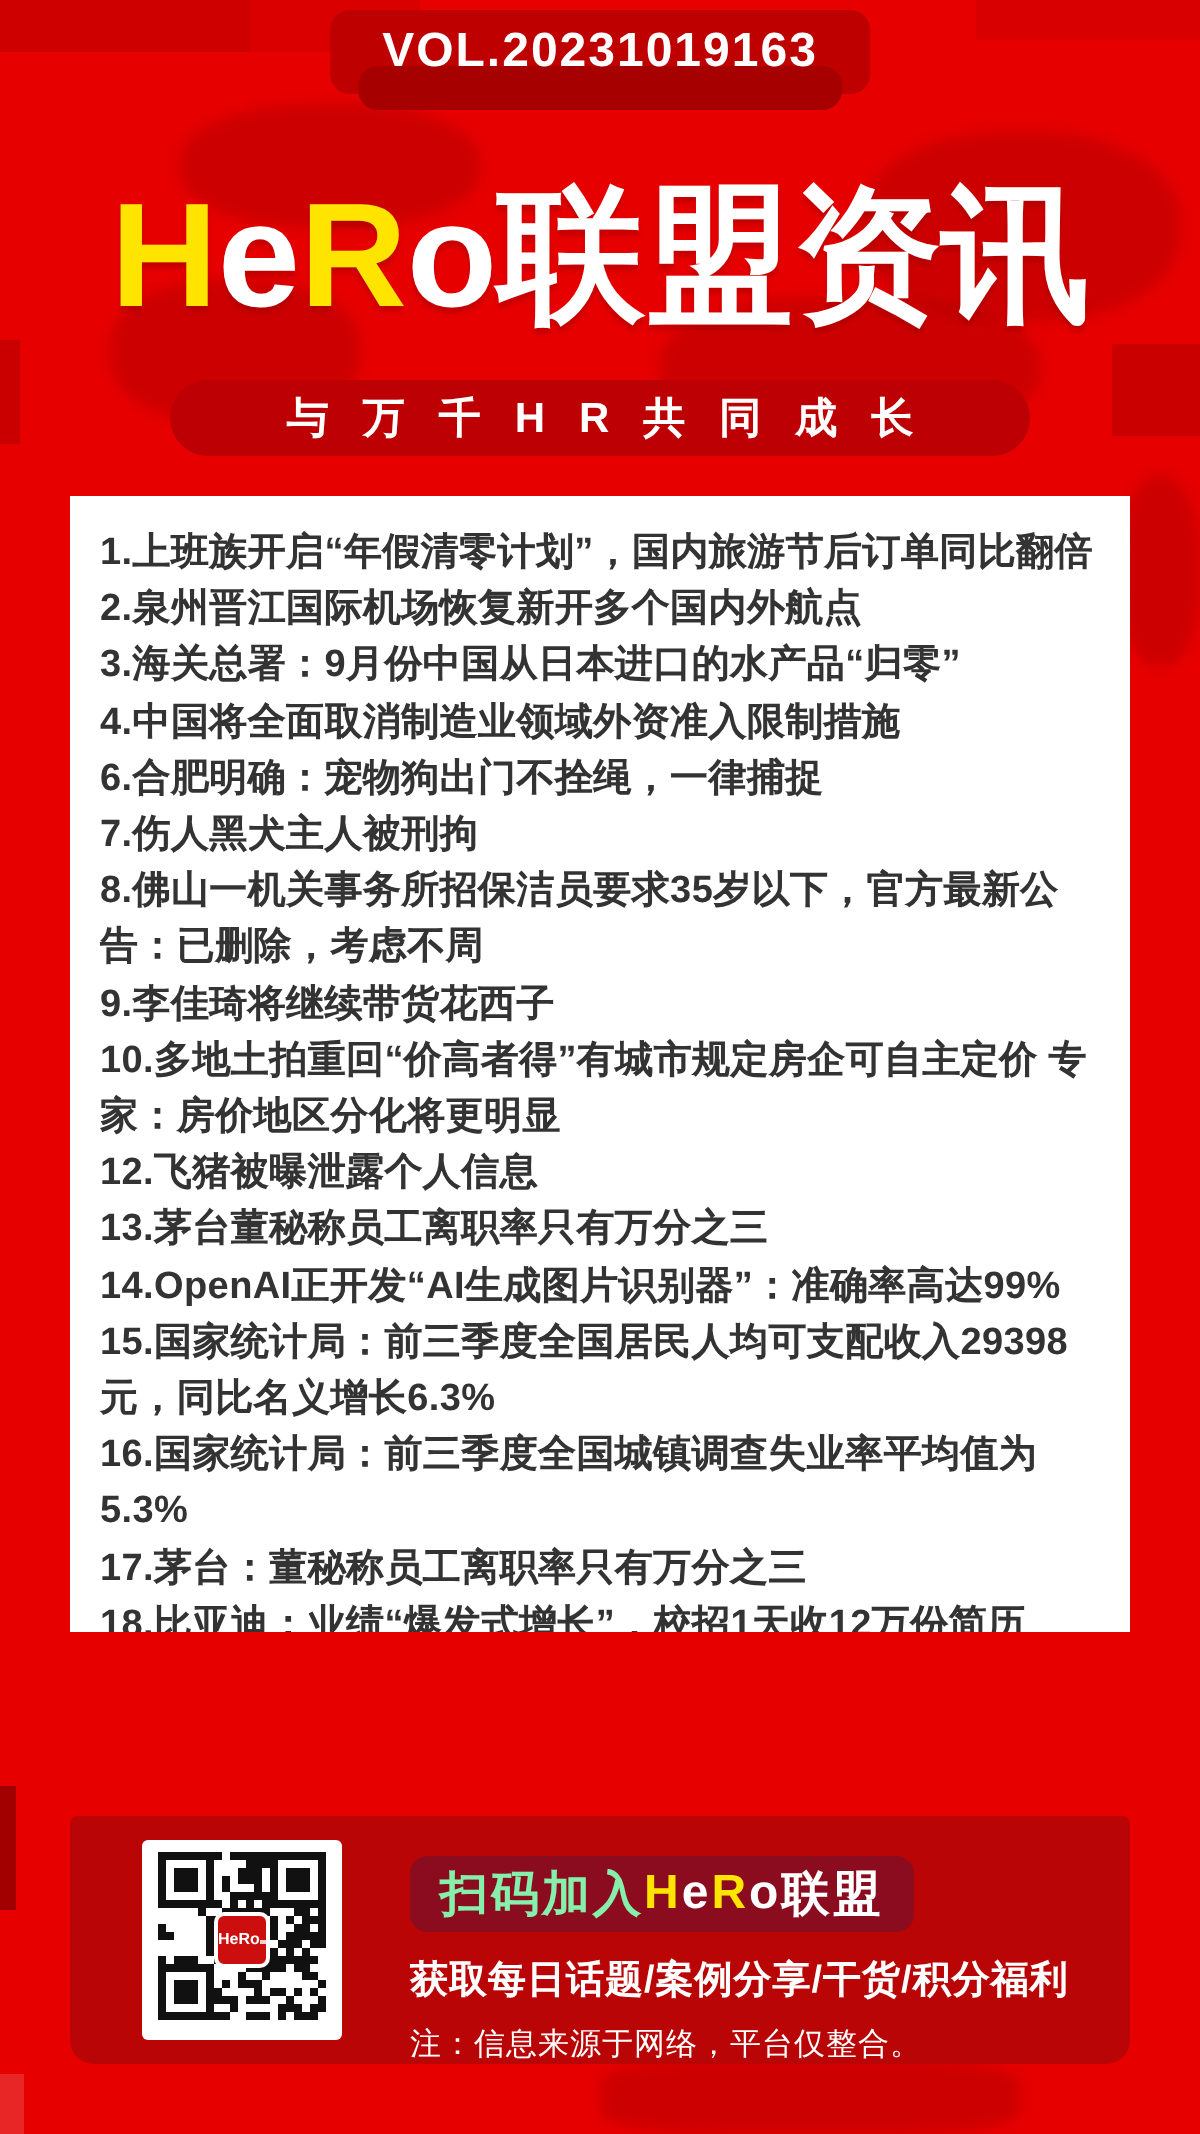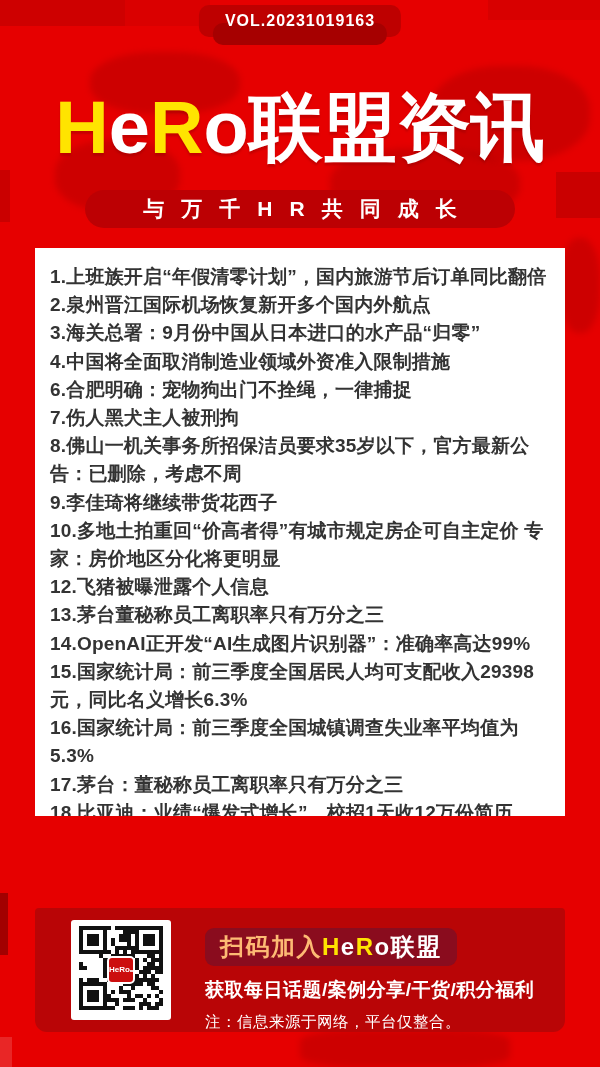--- a/index.html
+++ b/index.html
@@ -20,21 +20,21 @@
   .b1{left:90px;top:52px;width:150px;height:62px;}
   .b2{left:330px;top:148px;width:190px;height:72px;}
   .b3{left:430px;top:66px;width:160px;height:95px;}
   .b4{left:55px;top:140px;width:125px;height:72px;}
   .b5{left:560px;top:238px;width:40px;height:95px;}
   .b6{left:300px;top:1030px;width:210px;height:37px;border-radius:30%;}
 
   
   .vol-badge{position:absolute;top:5px;left:50%;transform:translateX(-50%);
     background:var(--badge-red,#BE0000);color:#fff;border-radius:10px;
-    padding:7px 26px;font-size:16px;font-weight:bold;letter-spacing:1px;z-index:3;}
+    padding:7px 26px;font-size:24px;font-weight:bold;letter-spacing:1px;z-index:3;}
   .vol-badge::after{content:"";position:absolute;left:14px;right:14px;bottom:-8px;
     height:22px;background:var(--badge-shadow-red,#A60000);border-radius:10px;z-index:-1;}
 
   
   .title{position:absolute;top:78px;left:0;width:600px;margin:0;text-align:center;
     font-size:74px;font-weight:900;line-height:1.35;color:#fff;z-index:2;
     text-shadow:0 3px 2px rgba(140,0,0,.35);letter-spacing:0px;white-space:nowrap;}
 
   
   .subtitle{position:absolute;top:190px;left:85px;width:430px;height:38px;z-index:2;
@@ -272,21 +272,21 @@
             <rect x="4" y="60" width="20" height="20" fill="#fff"></rect>
             <rect x="8" y="64" width="12" height="12" fill="#111"></rect>
           </svg></div>
       <div class="qr-logo">
         <span>HeRo</span>
         <i></i>
       </div>
     </div>
     <div class="footer-text">
       <div class="cta-pill">
-          <span style="color: #fdba74;">扫码加入</span>
+          <span style="color: #86efac;">扫码加入</span>
           <span style="color: rgb(255, 228, 0);">H</span>
           <span style="color: rgb(255, 255, 255);">e</span>
           <span style="color: rgb(255, 228, 0);">R</span>
           <span style="color: rgb(255, 255, 255);">o</span>
           <span style="color: rgb(255, 255, 255); text-align: center;">联盟</span>
         </div>
       <div class="benefits">获取每日话题/案例分享/干货/积分福利</div>
       <div class="note">注：信息来源于网络，平台仅整合。</div>
     </div>
   </div>

